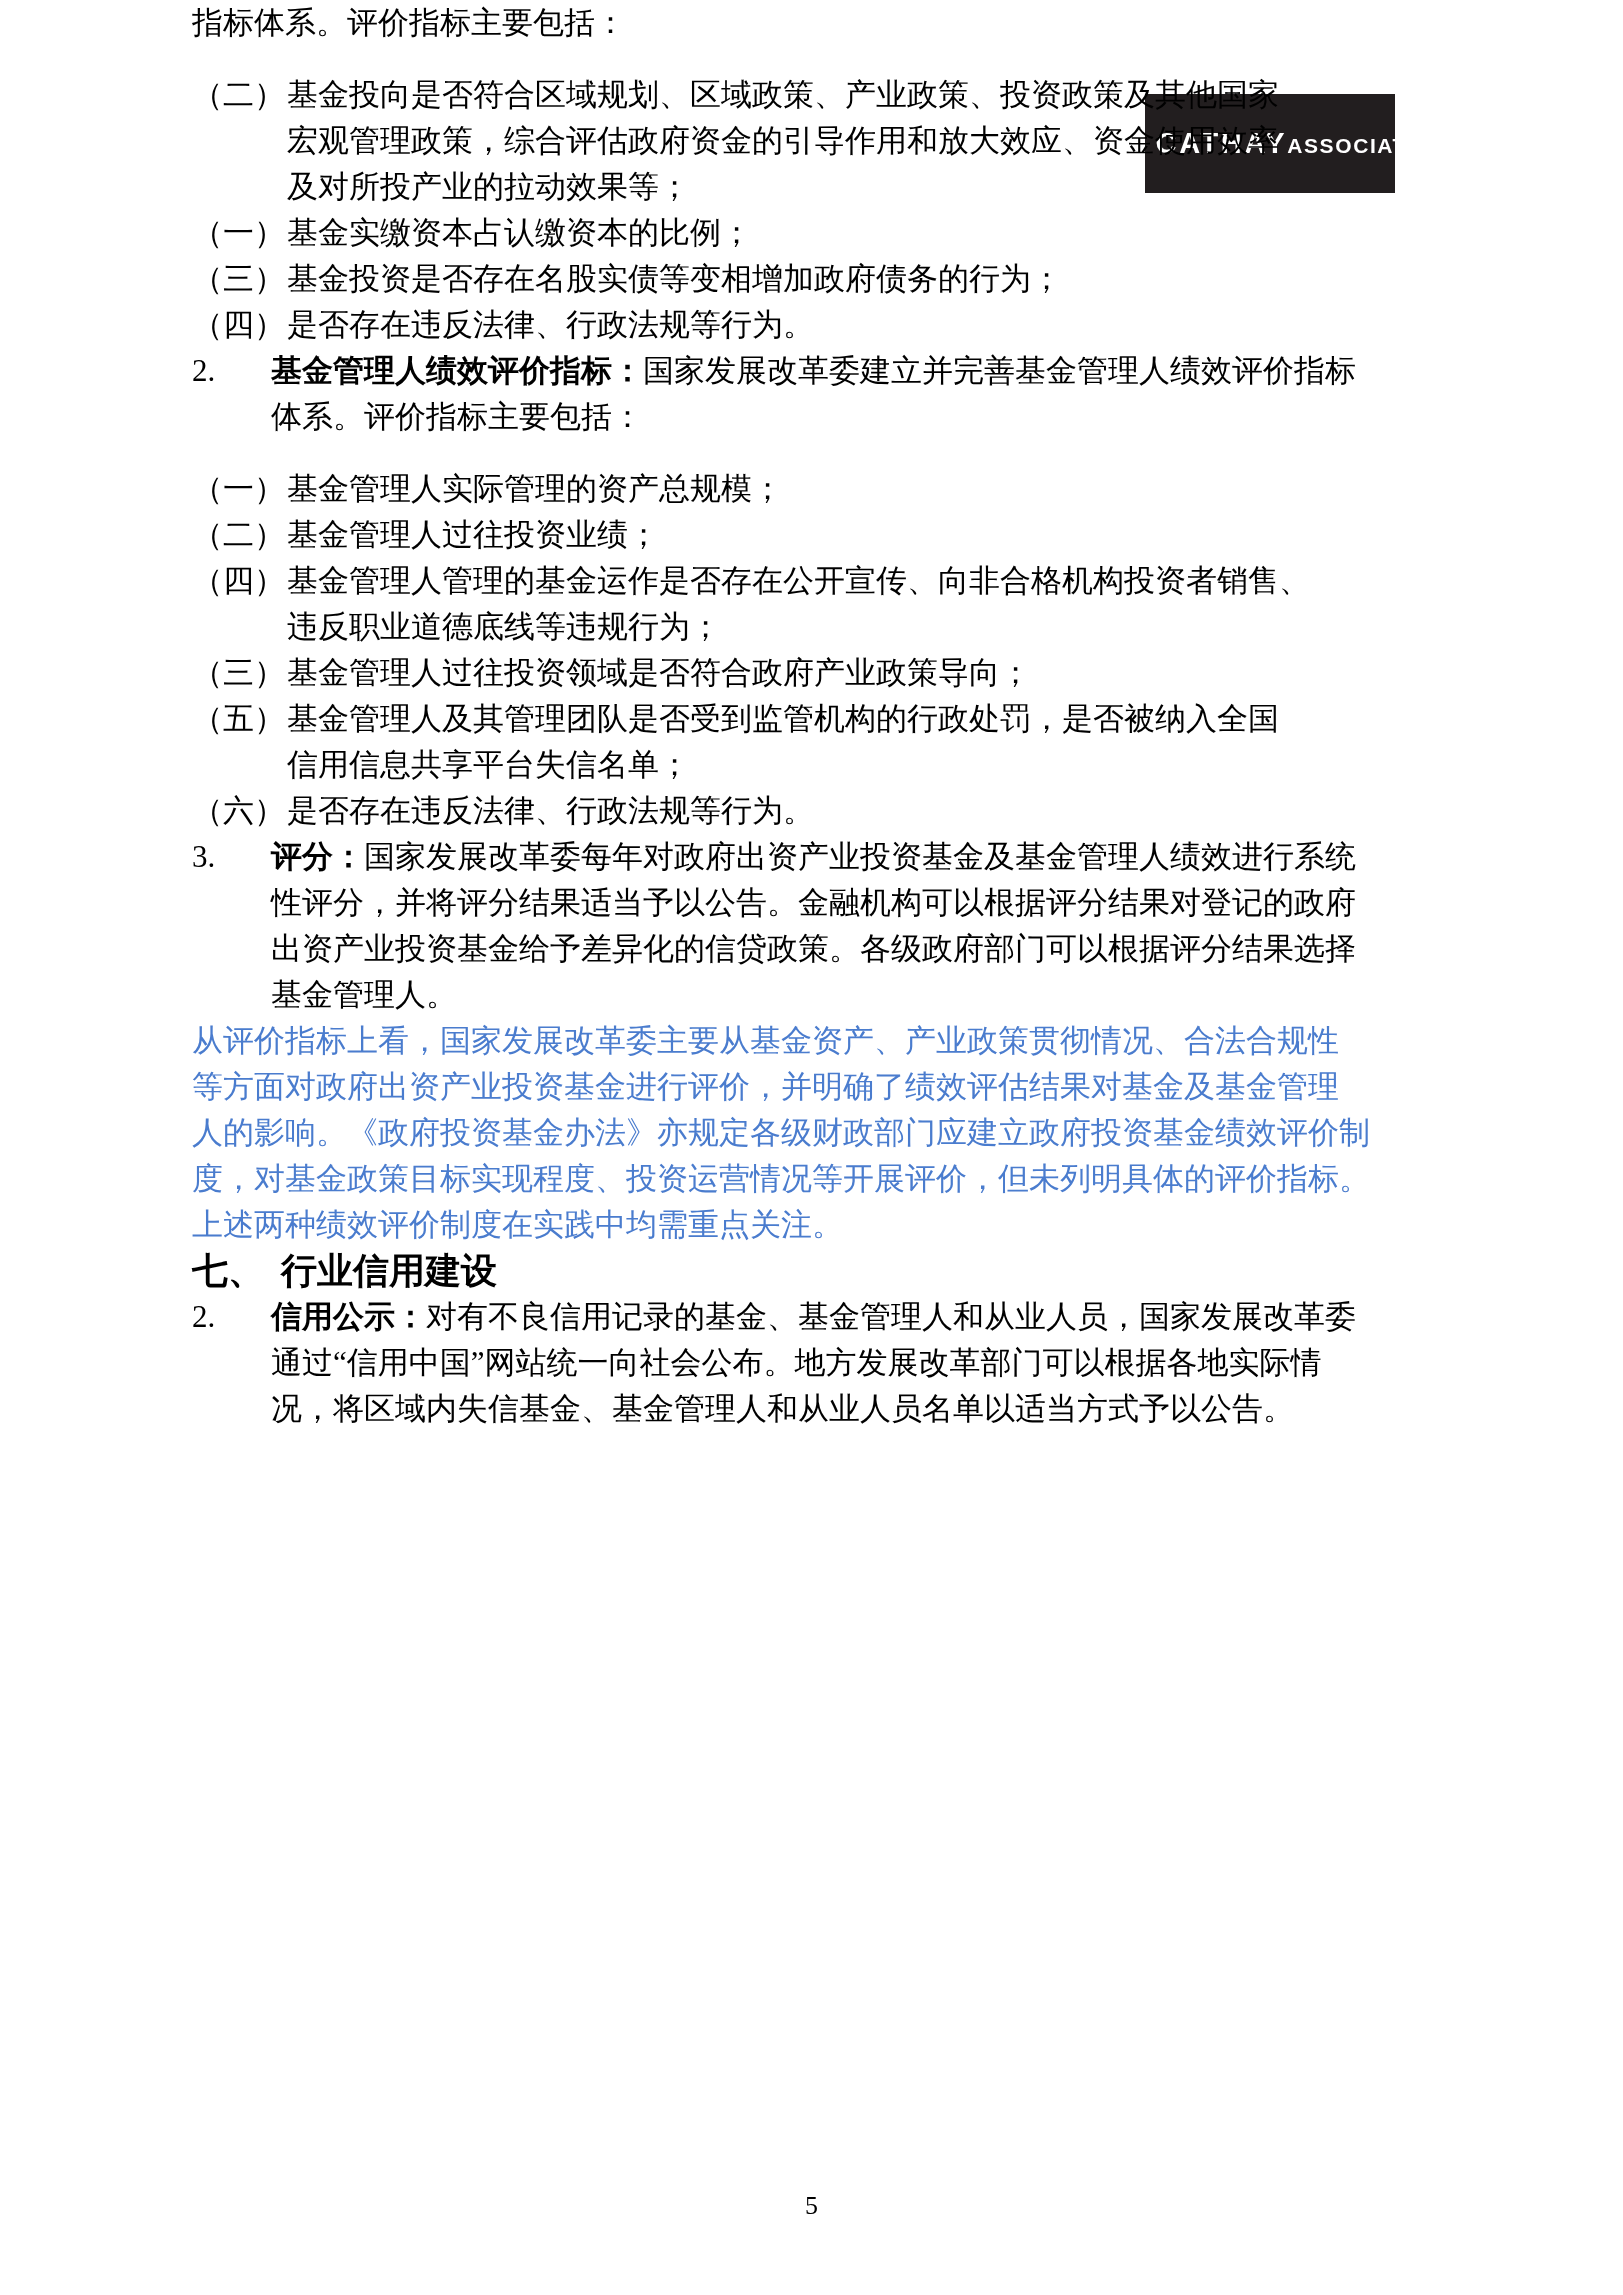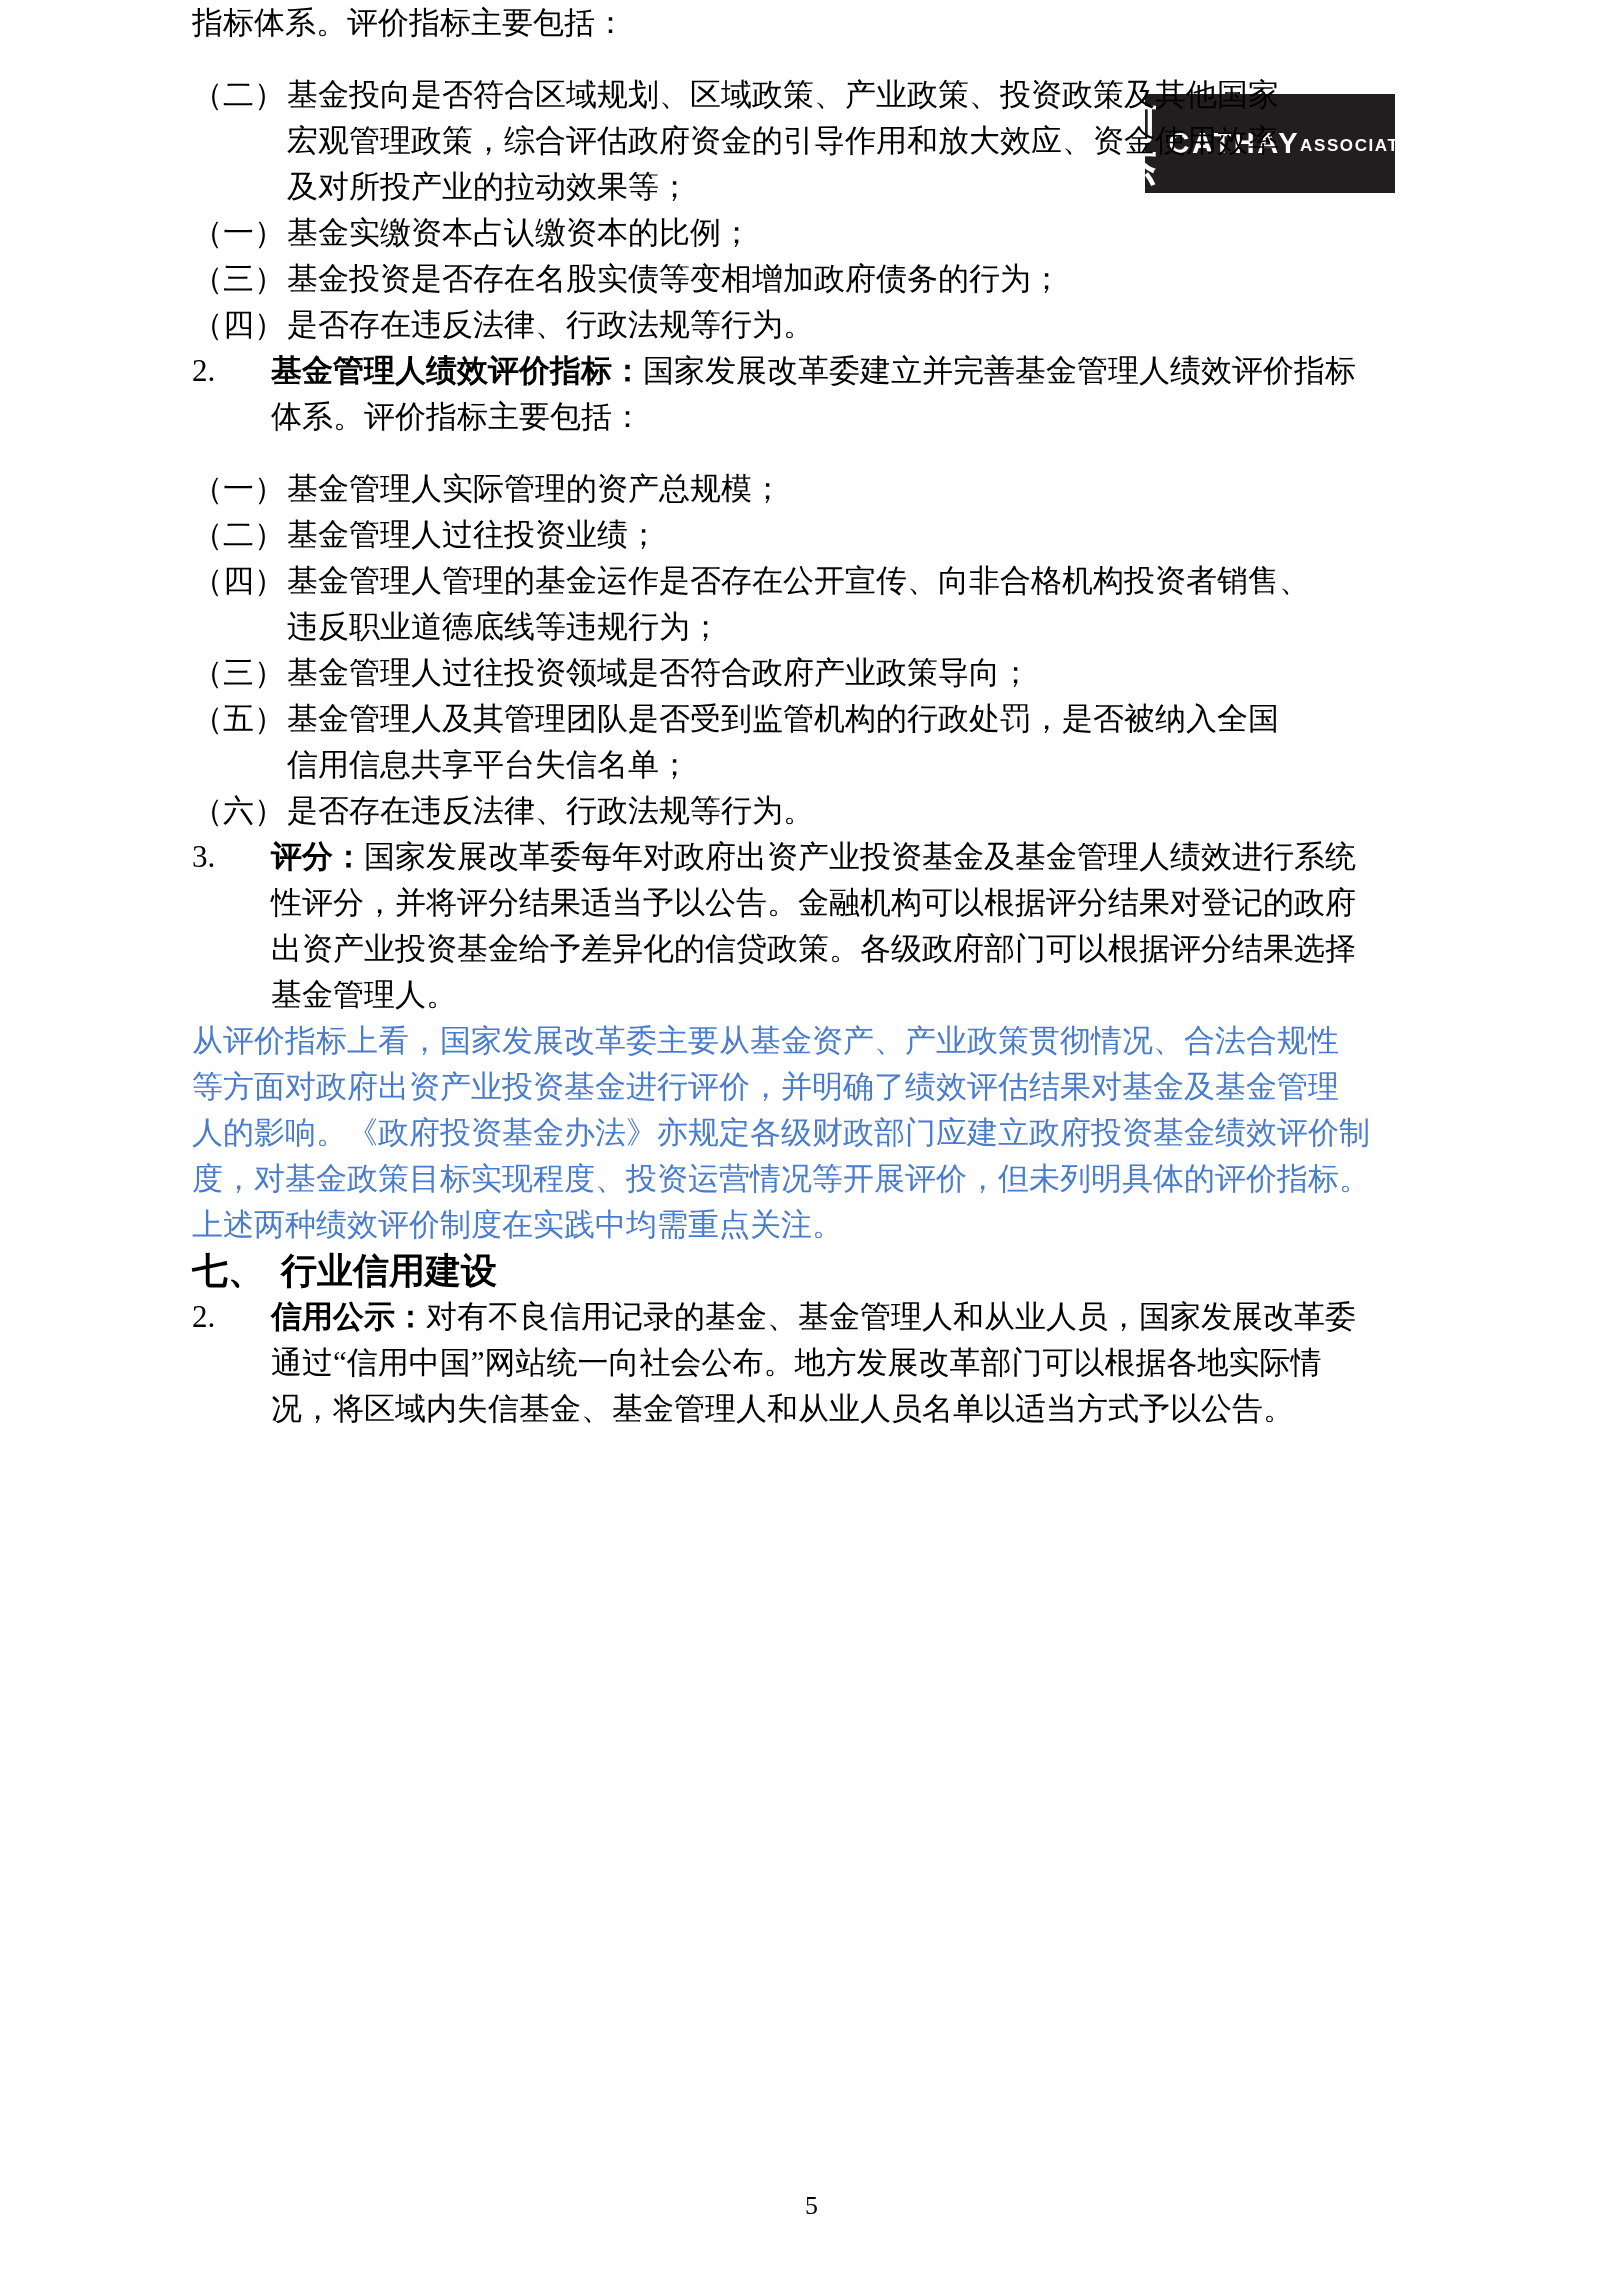--- a/index.html
+++ b/index.html
@@ -20,21 +20,21 @@
     color:#fff;font-family:"Liberation Sans","DejaVu Sans",sans-serif;
     font-size:42px;font-weight:bold;letter-spacing:1.3px;line-height:1;
   }
   .logo-en{display:flex;flex-direction:row;align-items:center;}
   .logo-cathay{
     color:#fff;font-family:"Liberation Sans","DejaVu Sans",sans-serif;
     font-size:29px;font-weight:bold;letter-spacing:2.6px;line-height:1;
   }
   .logo-assoc{
     color:#fff;font-family:"Liberation Sans","DejaVu Sans",sans-serif;
-    font-size:17px;font-weight:bold;letter-spacing:1.6px;line-height:1;margin-top:3.3px;
+    font-size:21px;font-weight:bold;letter-spacing:1.6px;line-height:1;margin-top:3.3px;
   }
   
   .content{position:absolute;left:192px;top:0;width:1256px;}
   .content p{margin:0;white-space:pre-line;}
   .cont-line{margin-left:79px;margin-top:232px;}
   .sublist{margin-top:26px;}
   .subitem{margin-left:90px;padding-left:95px;text-indent:-95px;}
   .subitem .marker{display:inline-block;width:95px;text-indent:0;}
   .numitem{padding-left:79px;text-indent:-79px;}
   .numitem .num{display:inline-block;width:79px;text-indent:0;}

